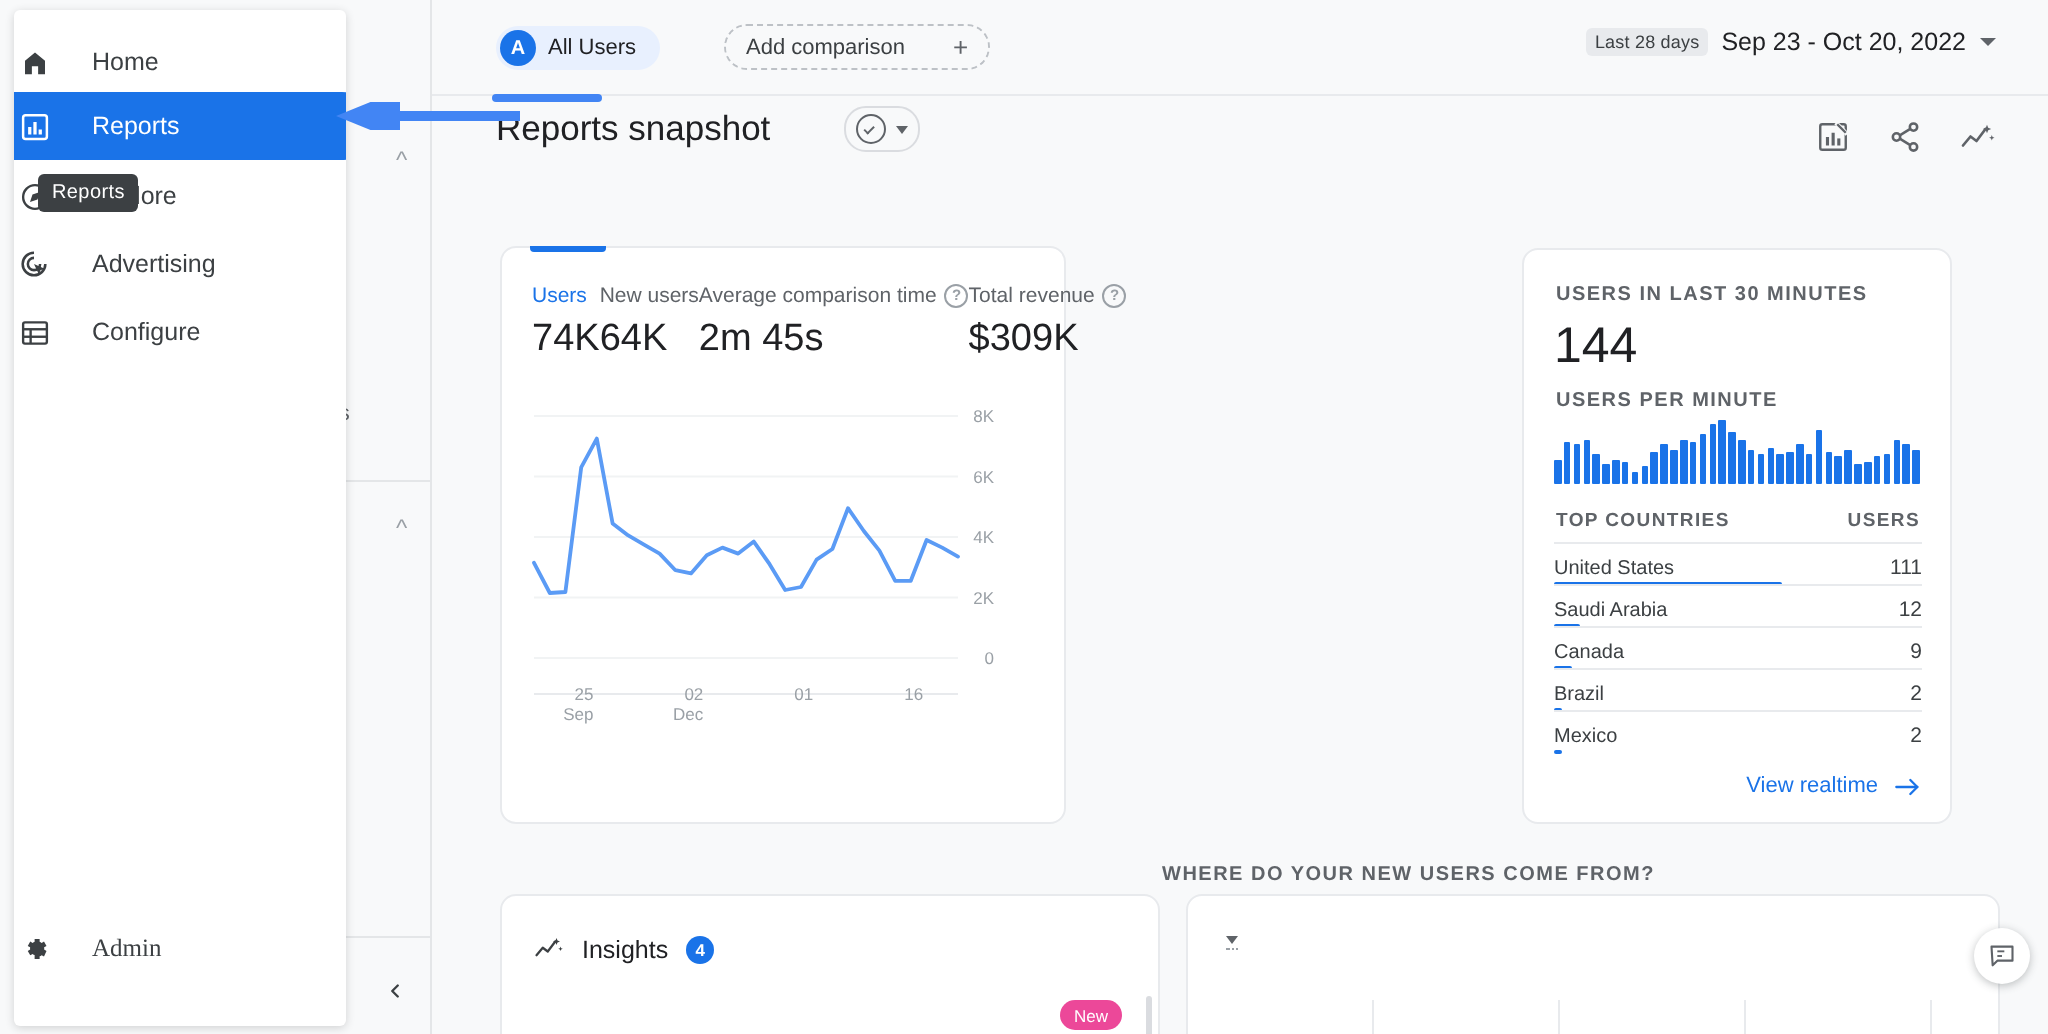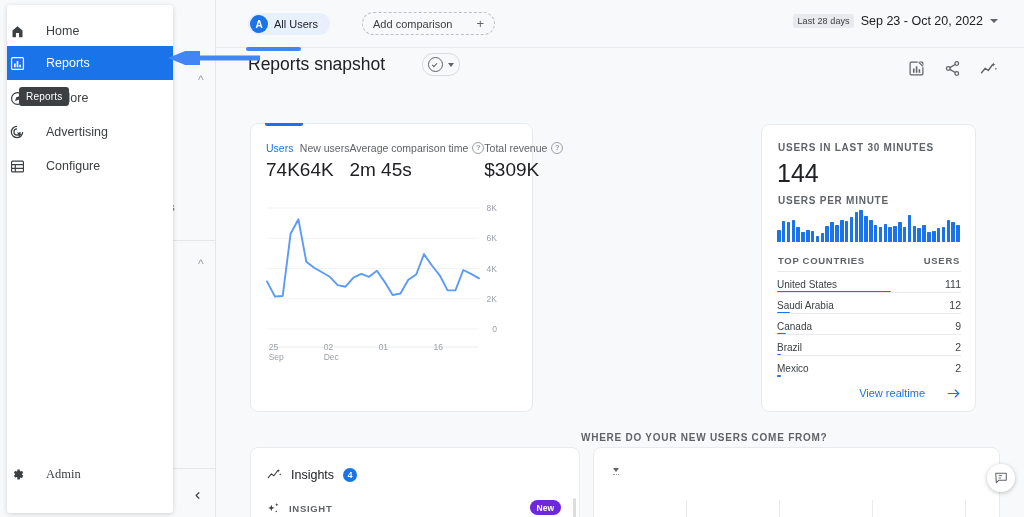--- a/index.html
+++ b/index.html
@@ -102,56 +102,56 @@
   .m-label{font-size:10.5px;color:#5f6368;display:flex;align-items:center;gap:4px;white-space:nowrap;}
   .m-label.active{color:#1a73e8;}
   .m-value{font-size:19px;color:#202124;margin-top:5px;font-weight:400;white-space:nowrap;}
   .info-ico{
     width:10px;height:10px;border:1px solid #9aa0a6;border-radius:50%;
     font-size:7.5px;color:#9aa0a6;display:inline-flex;align-items:center;justify-content:center;
     line-height:1;font-weight:bold;
   }
   .chart-wrap{position:absolute;left:0;top:72px;width:283px;height:160px;}
   .xlabels{position:absolute;left:0;top:218px;width:283px;height:30px;}
-  .xlabel{position:absolute;font-size:8.5px;color:#9aa0a6;text-align:left;line-height:10px;}
+  .xlabel{position:absolute;font-size:8.5px;color:#9aa0a6;text-align:right;line-height:10px;}
 
   
   .rt-h{position:absolute;left:16px;font-size:10px;color:#5f6368;letter-spacing:.75px;font-weight:bold;}
   .rt-big{position:absolute;left:15px;top:34px;font-size:25px;color:#202124;font-weight:400;}
   .spark{position:absolute;left:15px;top:85px;width:183px;height:32px;display:flex;align-items:flex-end;gap:1.3px;}
   .spark-bar{flex:1;background:#1a73e8;border-radius:0.5px;}
   .rt-table-h{position:absolute;left:16px;right:15px;top:130px;display:flex;justify-content:space-between;
     font-size:9.5px;color:#5f6368;letter-spacing:.7px;font-weight:bold;}
   .rt-rows{position:absolute;left:15px;right:14px;top:146px;}
   .rt-row{height:20px;border-top:1px solid #e8eaed;position:relative;}
   .rt-row-inner{display:flex;justify-content:space-between;align-items:center;height:20px;padding-top:2px;}
   .rt-country{font-size:10px;color:#3c4043;}
   .rt-users{font-size:10.5px;color:#3c4043;}
   .rt-bar{position:absolute;left:0;bottom:-1px;height:2px;background:#1a73e8;border-radius:1px;}
   .view-realtime{
-    position:absolute;right:14px;bottom:12px;display:flex;align-items:center;gap:22px;
+    position:absolute;right:14px;bottom:12px;display:flex;align-items:center;gap:8px;
     font-size:11px;color:#1a73e8;cursor:pointer;
   }
 
   
   .section-head{
     position:absolute;left:365px;top:432px;font-size:10px;color:#5f6368;letter-spacing:.75px;font-weight:bold;
   }
   .insights-card{left:34px;top:447px;width:330px;height:110px;}
   .ins-head{position:absolute;left:16px;top:19px;display:flex;align-items:center;gap:9px;}
   .ins-title{font-size:12.5px;color:#202124;}
   .ins-badge{
     width:14px;height:14px;border-radius:50%;background:#1a73e8;color:#fff;font-size:8.5px;
     display:flex;align-items:center;justify-content:center;font-weight:bold;
   }
   .ins-row{position:absolute;left:16px;top:54px;right:14px;display:flex;align-items:center;}
   .ins-row-label{font-size:9.5px;color:#5f6368;letter-spacing:.7px;font-weight:bold;margin-left:9px;}
   .new-badge{
-    position:absolute;right:18px;top:52px;background:#6d28d9;color:#fff;font-size:8.5px;
-    border-radius:8px;padding:2.5px 7px;font-weight:700;margin-left:48px;
+    position:absolute;right:18px;top:52px;background:#ec4899;color:#fff;font-size:8.5px;
+    border-radius:8px;padding:2.5px 7px;font-weight:400;margin-left:48px;
   }
   .ins-scroll{position:absolute;right:3px;top:50px;width:3px;height:60px;background:#dadce0;border-radius:2px;}
   .channel-card{left:377px;top:447px;width:407px;height:110px;}
   .ch-title{
     position:absolute;left:19px;top:20px;font-size:12.5px;color:#202124;
     border-bottom:1px dotted #9aa0a6;padding-bottom:2px;display:flex;align-items:center;gap:8px;cursor:pointer;
   }
   .ch-plot{position:absolute;left:19px;top:52px;right:16px;height:55px;}
   .ch-vline{position:absolute;top:0;width:1px;height:42px;background:#e8eaed;}
 
@@ -418,28 +418,20 @@
     <div class="card insights-card">
       <div class="ins-head">
         <svg width="15" height="15" viewBox="0 0 24 24" fill="none" stroke="#3c4043" stroke-width="1.8" stroke-linecap="round" stroke-linejoin="round">
             <polyline points="2 17 7 11 11 14 17 6"></polyline>
             <path d="M18 3.2 l.8 2 2 .8 -2 .8 -.8 2 -.8 -2 -2 -.8 2 -.8z" fill="#3c4043" stroke="none"></path>
             <path d="M21.2 10 l.5 1.3 1.3.5 -1.3.5 -.5 1.3 -.5 -1.3 -1.3 -.5 1.3 -.5z" fill="#3c4043" stroke="none"></path>
           </svg>
         <span class="ins-title">Insights</span>
         <span class="ins-badge">4</span>
       </div>
-      <div class="ins-row">
-        <svg width="13" height="13" viewBox="0 0 24 24" fill="#3c4043">
-            <path d="M8 5 l1.6 4.4 4.4 1.6 -4.4 1.6 -1.6 4.4 -1.6 -4.4 -4.4 -1.6 4.4 -1.6z"></path>
-            <path d="M18 2 l.8 2.2 2.2.8 -2.2.8 -.8 2.2 -.8 -2.2 -2.2 -.8 2.2 -.8z"></path>
-            <path d="M17 15 l.6 1.6 1.6.6 -1.6.6 -.6 1.6 -.6 -1.6 -1.6 -.6 1.6 -.6z"></path>
-          </svg>
-        <span class="ins-row-label">INSIGHT</span>
-      </div>
       <div class="new-badge">New</div>
       <div class="ins-scroll"></div>
     </div>
 
     <div class="card channel-card">
       <div class="ch-title">
         <span class="sm-caret"></span>
       </div>
       <div class="ch-plot">
         <div class="ch-vline" style="left:73px;"></div>

